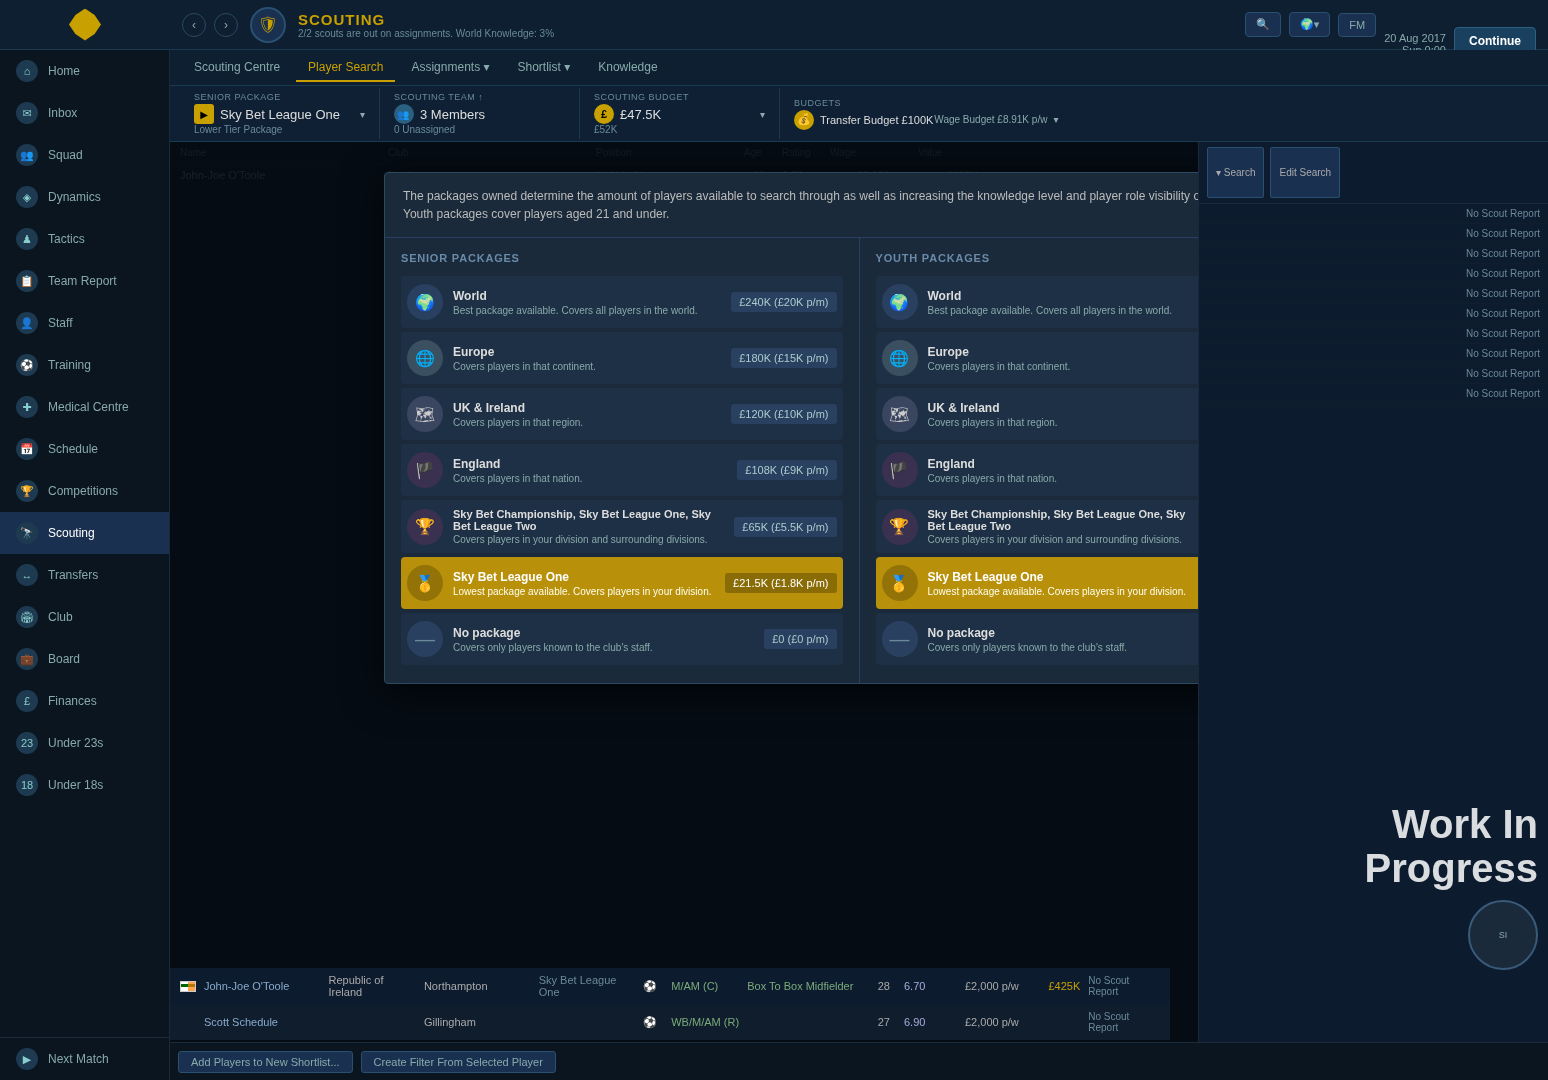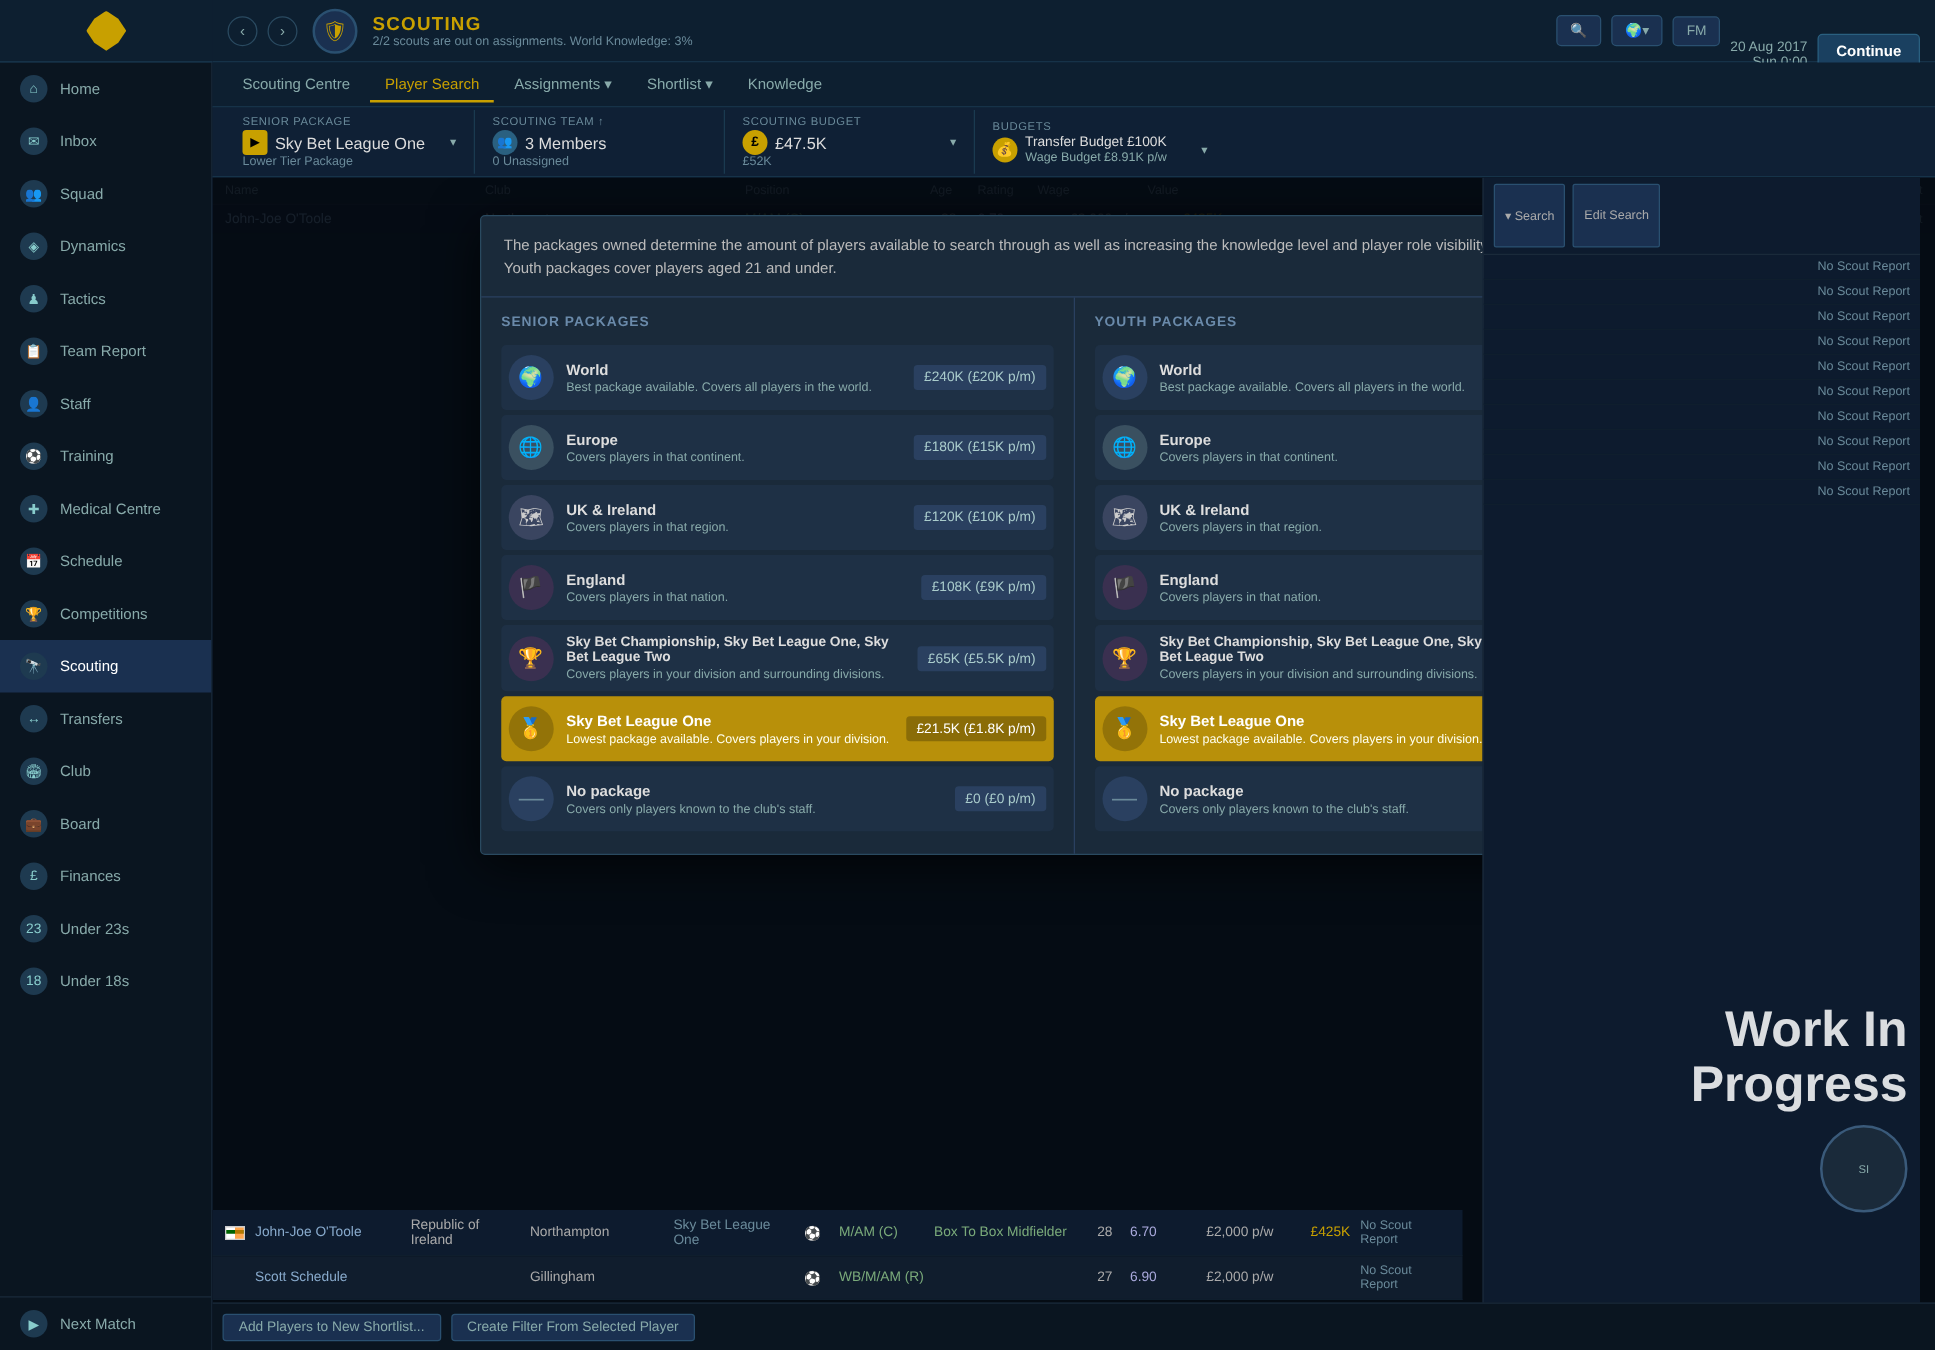--- a/index.html
+++ b/index.html
@@ -527,21 +527,21 @@
       <div class="sb-budget-icon">£</div>
       <span>£47.5K</span>
       <span class="sb-arrow">▾</span>
     </div>
     <span class="sb-sub">£52K</span>
   </div>
   <div class="scouting-bar-section">
     <span class="sb-label">BUDGETS</span>
     <div class="sb-value">
       <div class="sb-budget-icon">💰</div>
-      <div style="display:flex;flex-direction:column;gap:1px;text-align:right;">
+      <div style="display:flex;flex-direction:row;gap:1px;text-align:right;">
         <span style="font-size:11px;">Transfer Budget £100K</span>
         <span style="font-size:10px;color:#8aa;">Wage Budget £8.91K p/w</span>
       </div>
       <span class="sb-arrow">▾</span>
     </div>
   </div>
 </div>
 
 <div class="content-area">
 
@@ -741,21 +741,21 @@
       <span style="color:#7aaa7a;width:70px;">WB/M/AM (R)</span>
       <span style="width:120px;color:#7aaa7a;"></span>
       <span style="width:25px;text-align:center;">27</span>
       <span style="width:35px;color:#aad;">6.90</span>
       <span style="width:75px;text-align:right;">£2,000 p/w</span>
       <span style="width:55px;text-align:right;color:#c8a000;"></span>
       <span style="margin-left:auto;font-size:10px;color:#6a8a9a;">No Scout Report</span>
     </div>
   </div>
 
-  <div style="position:absolute;right:12px;top:0;width:350px;height:100%;background:#0d1b2e;border-left:1px solid #1a2a3a;">
+  <div style="position:absolute;right:0;top:0;width:350px;height:100%;background:#0d1b2e;border-left:1px solid #1a2a3a;">
     <div style="display:flex;gap:6px;padding:5px 8px;border-bottom:1px solid #1a2a3a;">
       <button style="padding:3px 8px;background:#1a3050;border:1px solid #2a5070;color:#aaa;font-size:10px;border-radius:2px;">▾ Search</button>
       <button style="padding:19px 8px;background:#1a3050;border:1px solid #2a5070;color:#aaa;font-size:10px;border-radius:2px;">Edit Search</button>
     </div>
     <div style="padding:4px 8px;border-bottom:1px solid #0f1e2d;font-size:10px;color:#6a8a9a;text-align:right;">No Scout Report</div>
     <div style="padding:4px 8px;border-bottom:1px solid #0f1e2d;font-size:10px;color:#6a8a9a;text-align:right;">No Scout Report</div>
     <div style="padding:4px 8px;border-bottom:1px solid #0f1e2d;font-size:10px;color:#6a8a9a;text-align:right;">No Scout Report</div>
     <div style="padding:4px 8px;border-bottom:1px solid #0f1e2d;font-size:10px;color:#6a8a9a;text-align:right;">No Scout Report</div>
     <div style="padding:4px 8px;border-bottom:1px solid #0f1e2d;font-size:10px;color:#6a8a9a;text-align:right;">No Scout Report</div>
     <div style="padding:4px 8px;border-bottom:1px solid #0f1e2d;font-size:10px;color:#6a8a9a;text-align:right;">No Scout Report</div>

